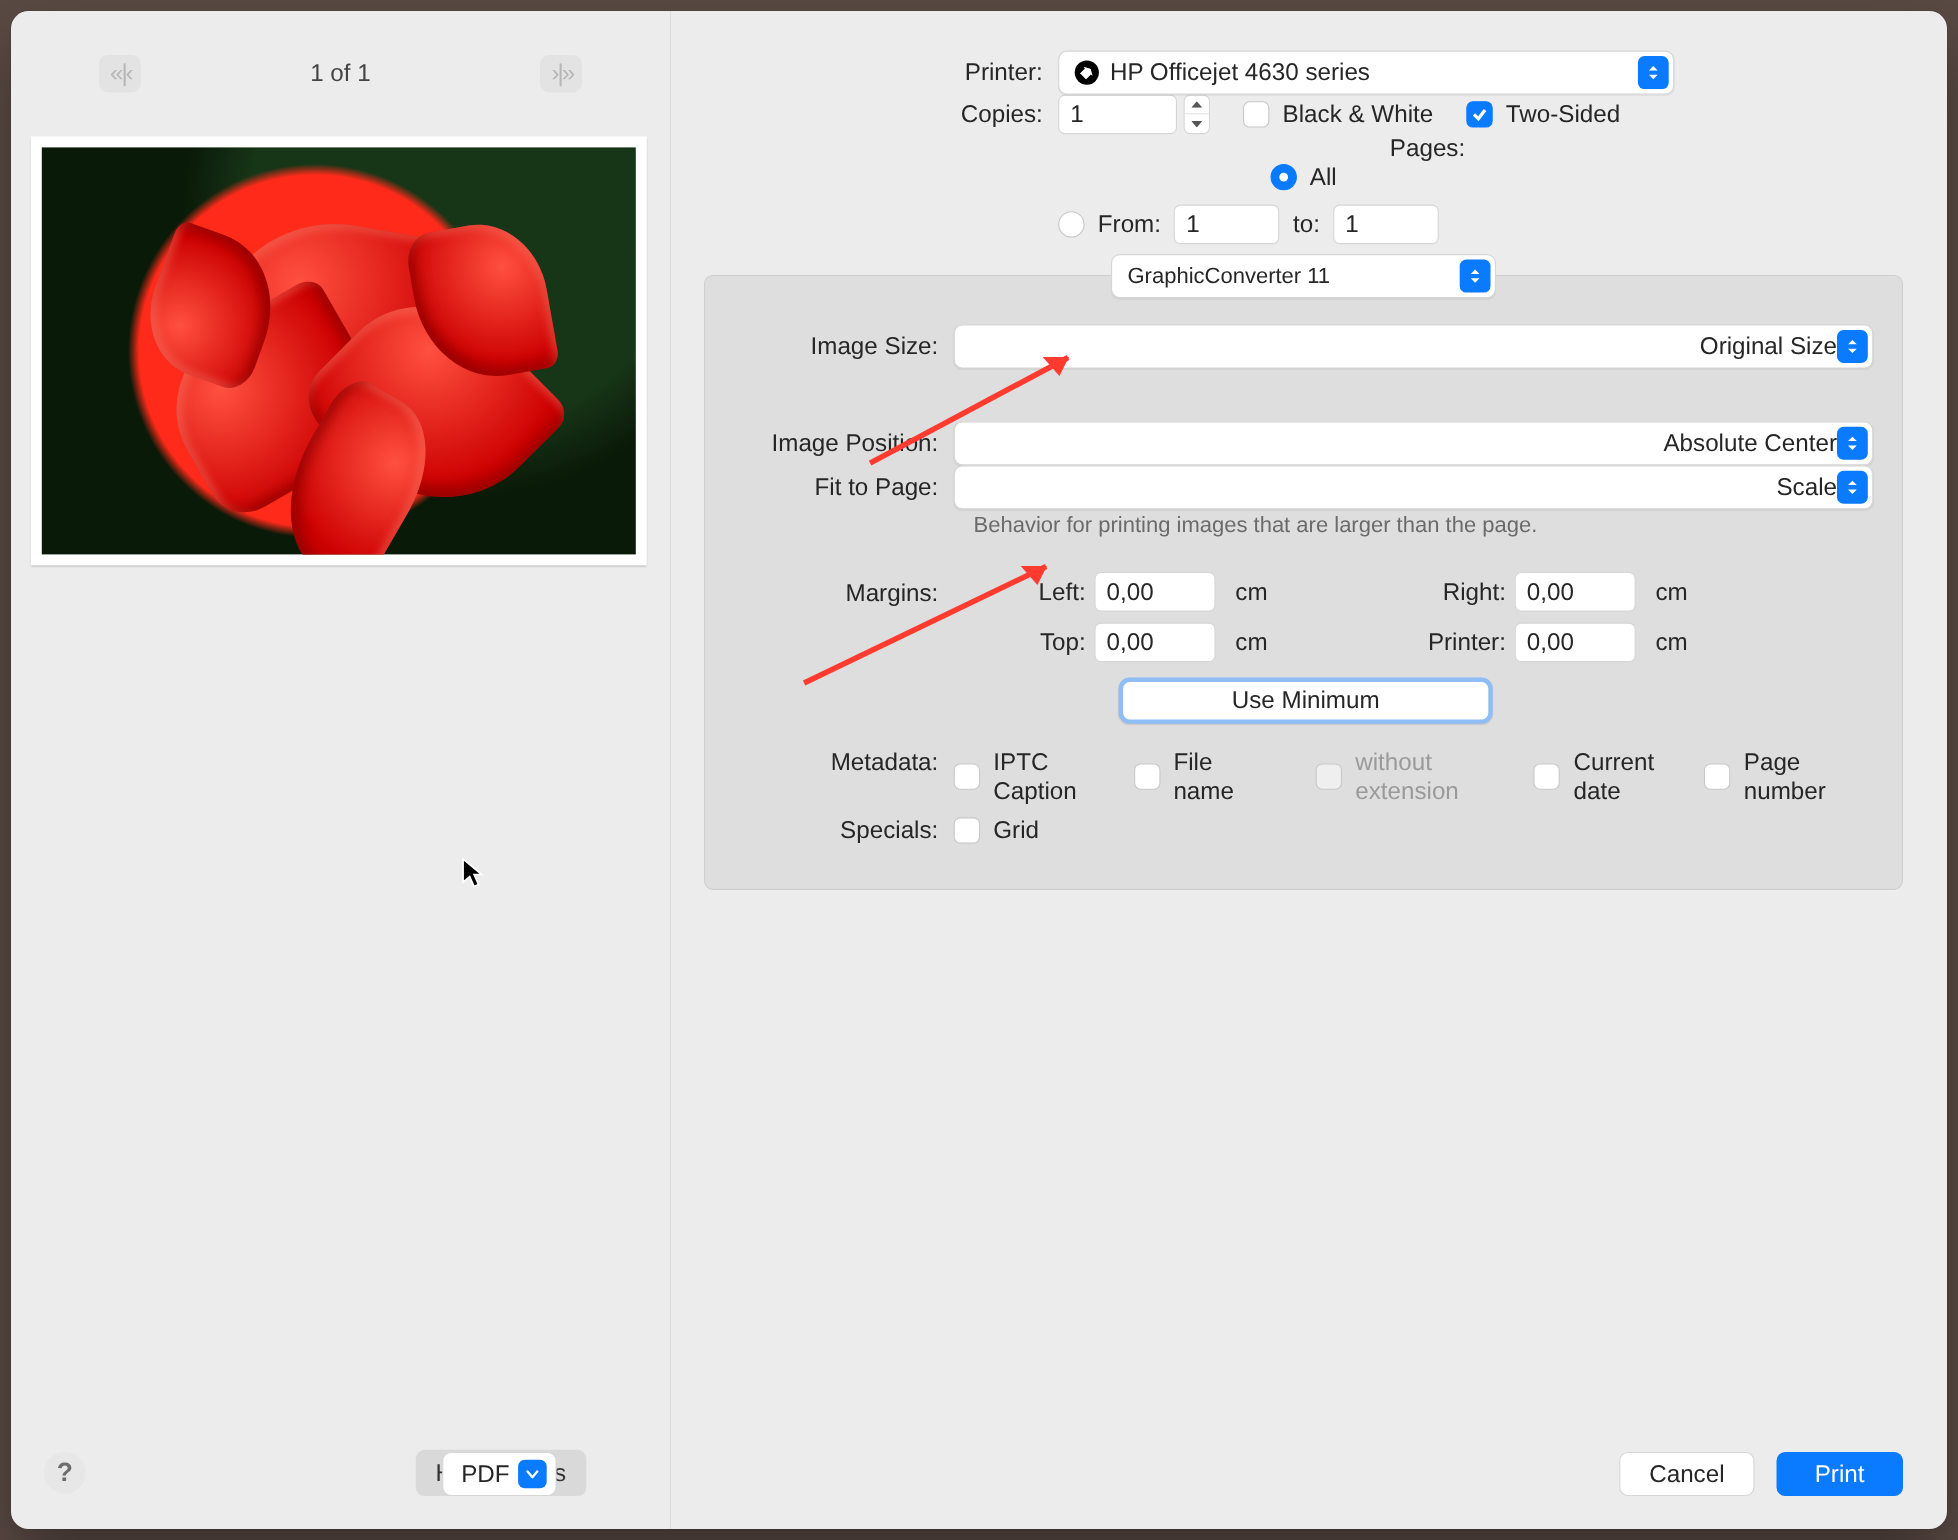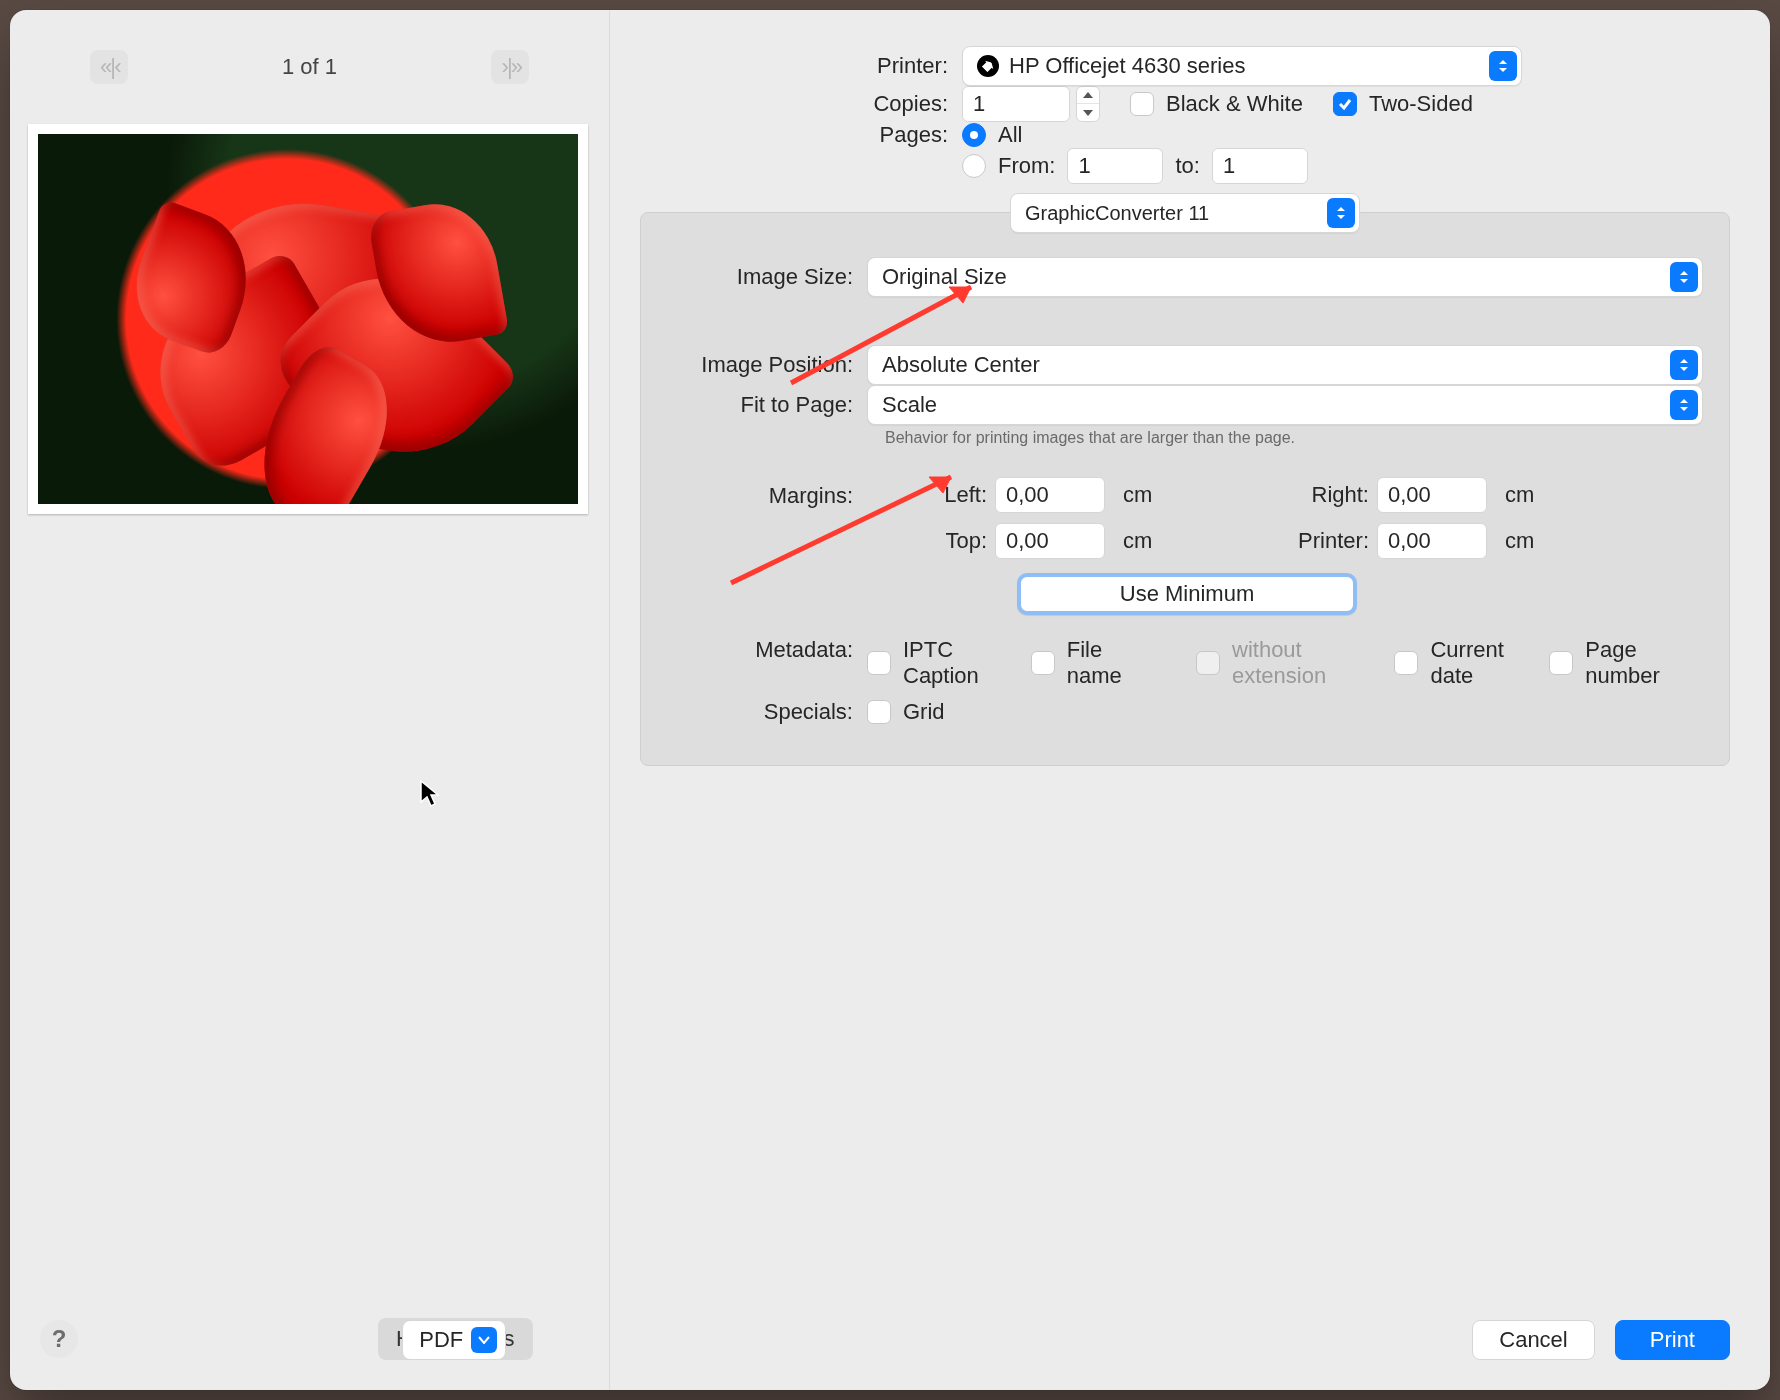--- a/index.html
+++ b/index.html
@@ -196,24 +196,24 @@
     border-radius: 8px;
     padding: 0 26px 30px 26px;
     position: relative;
   }
   .app-selector {
     position: relative;
     margin: -20px auto 24px auto;
     width: 350px;
   }
   .app-panel .row .label { width: 200px; }
-  .app-panel .select.full { flex:1; width:auto; }
+  .app-panel .select.full { flex:1; width:auto;justify-content:flex-end; }
 
   .hint {
-    color:#6a6a6a; font-size:16px;
+    color:#6a6a6a; font-size:20px;
     margin: 4px 0 30px 218px;
   }
 
   .margins-block .row .label{ width:200px; }
   .margin-grid {
     display:grid;
     grid-template-columns: 120px 120px 50px 60px 120px 120px 50px;
     gap: 10px 8px;
     align-items:center;
     font-size:22px;
@@ -362,21 +362,21 @@
         <span style="width:6px"></span>
         <span class="checkbox checked">
           <svg width="16" height="16">
               <path d="M3 8 L7 12 L13 4" stroke="#fff" stroke-width="3" fill="none"></path>
             </svg>
         </span>
         <span>Two-Sided</span>
       </div>
     </div>
 
-    <div class="row" style="margin-bottom:0;">
+    <div class="row" style="margin-bottom:12px;flex-direction:column;">
       <div class="label">Pages:</div>
       <div class="controls">
         <span class="radio selected"></span>
         <span>All</span>
       </div>
     </div>
     <div class="row">
       <div class="label"></div>
       <div class="controls">
         <span class="radio"></span>

